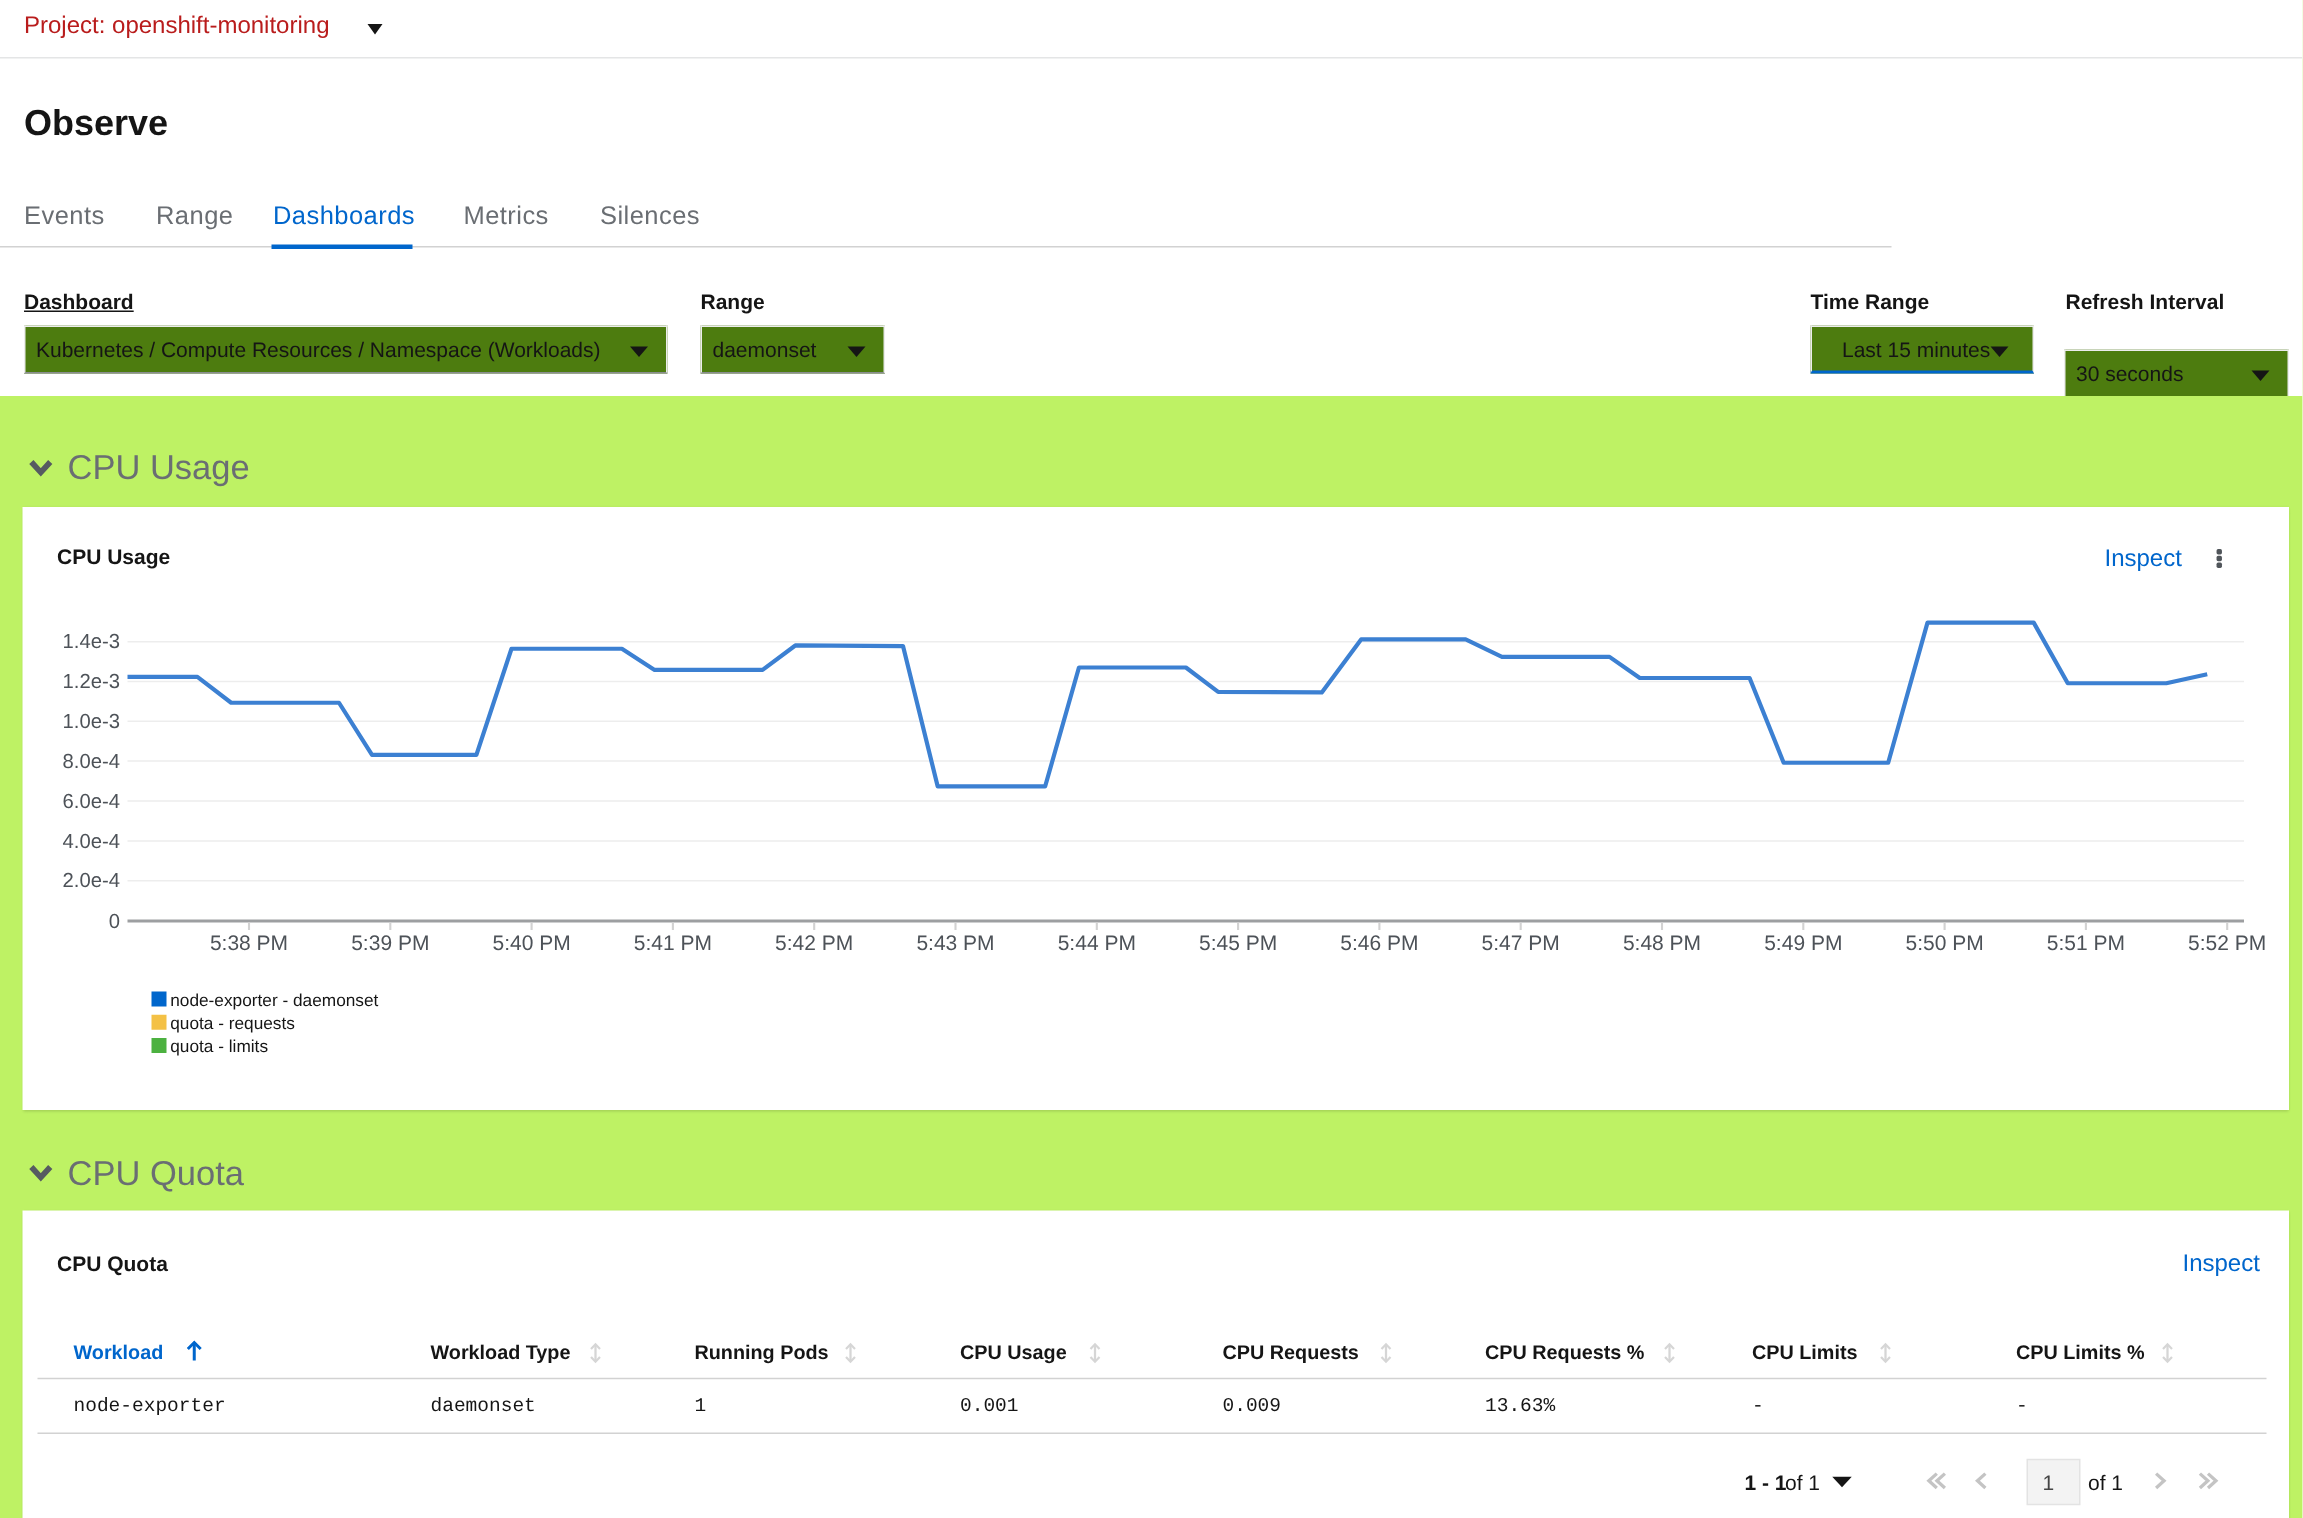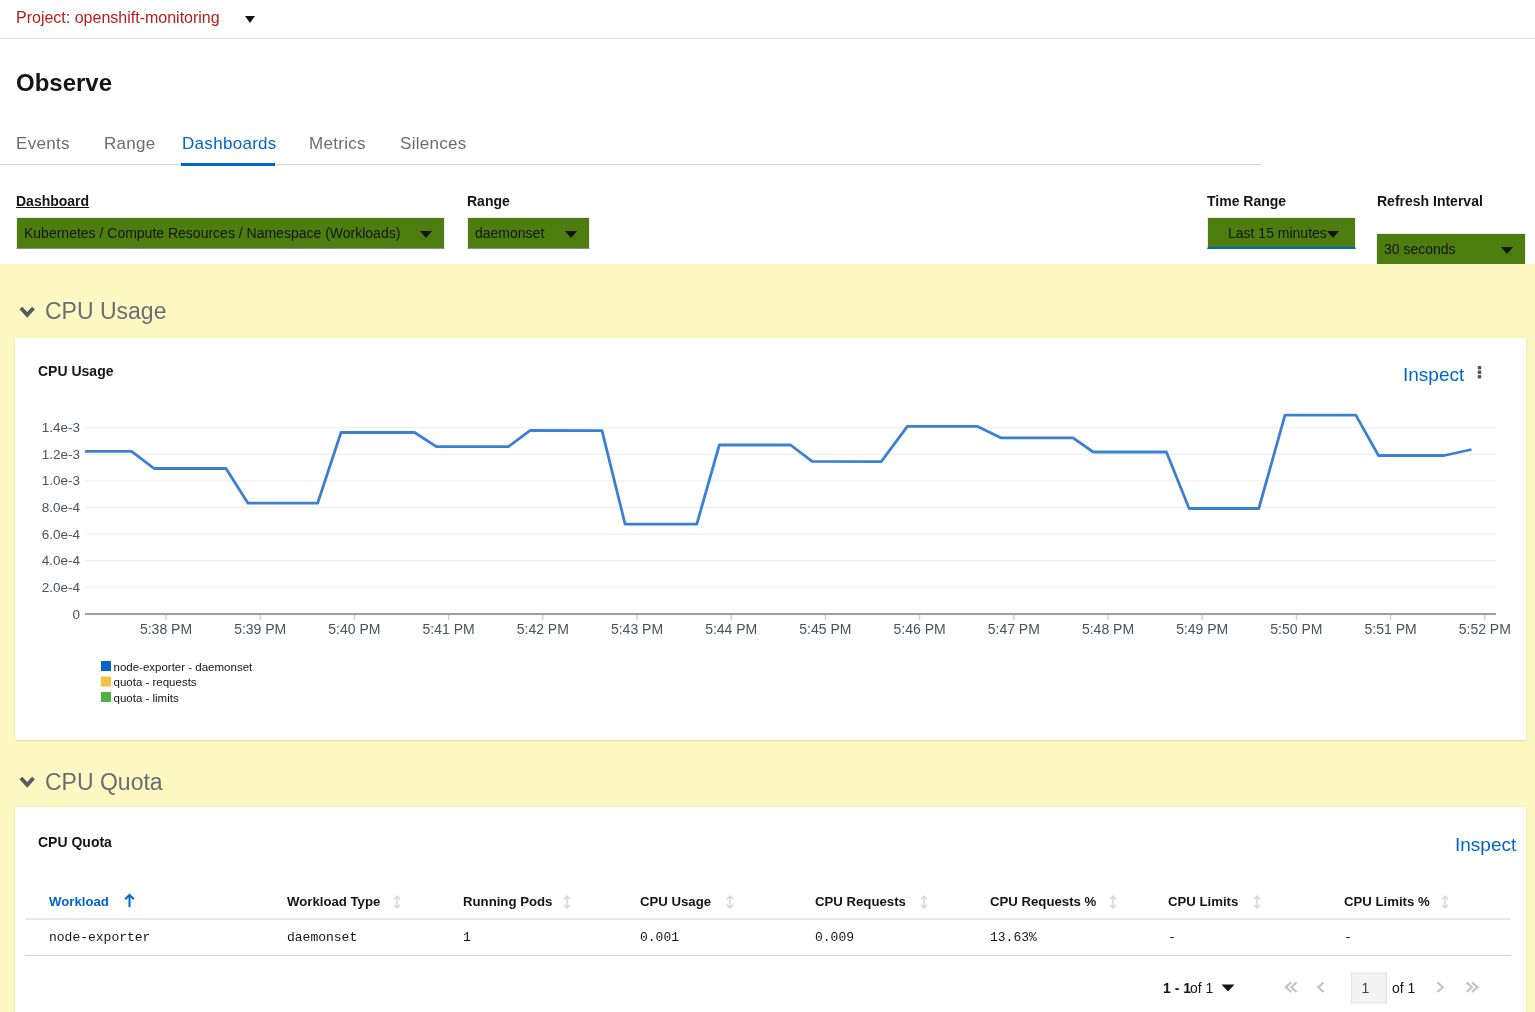--- a/index.html
+++ b/index.html
@@ -21,26 +21,26 @@
 #tabs span.active { color:#0066cc; }
 #bluebar { position:absolute; left:181px; top:33px; width:94px; height:3px; background:#0066cc; }
 
 
 .flabel { position:absolute; font-size:14px; font-weight:700; color:#151515; }
 .fselect { position:absolute; height:32px; background:#4d7c0f; border:1px solid #ececec; border-bottom:1px solid #8a8d90; font-size:14px; line-height:30px; padding-left:7px; color:#151515; }
 .fselect .sc { position:absolute; right:12px; top:12.5px; }
 .fselect.blue { border-bottom:2px solid #0066cc;padding-left:20px; }
 
 
-#gray { position:absolute; top:264px; left:0; width:1535px; height:748px; background:#fef9c3;padding-left:44px; }
+#gray { position:absolute; top:264px; left:0; width:1535px; height:748px; background:#bef264;padding-left:44px; }
 
 .sechead { position:absolute; color:#6a6e73; font-size:23px; line-height:23px; }
 .card { position:absolute; left:15px; width:1511px; background:#fff; box-shadow:0 1px 2px rgba(3,3,3,0.12), 0 0 2px rgba(3,3,3,0.06); }
 .cardtitle { position:absolute; left:23px; font-size:14px; font-weight:700; color:#151515; }
-.inspect { position:absolute; font-size:19px; color:#0066cc; }
+.inspect { position:absolute; font-size:16px; color:#0066cc; }
 </style>
 </head>
 <body>
 
 <div id="topbar">
   <span class="ptxt">Project: openshift-monitoring</span>
   <span class="caret" style="position:absolute;left:245px;top:16px;"></span>
 </div>
 
 <div id="observe">Observe</div>

